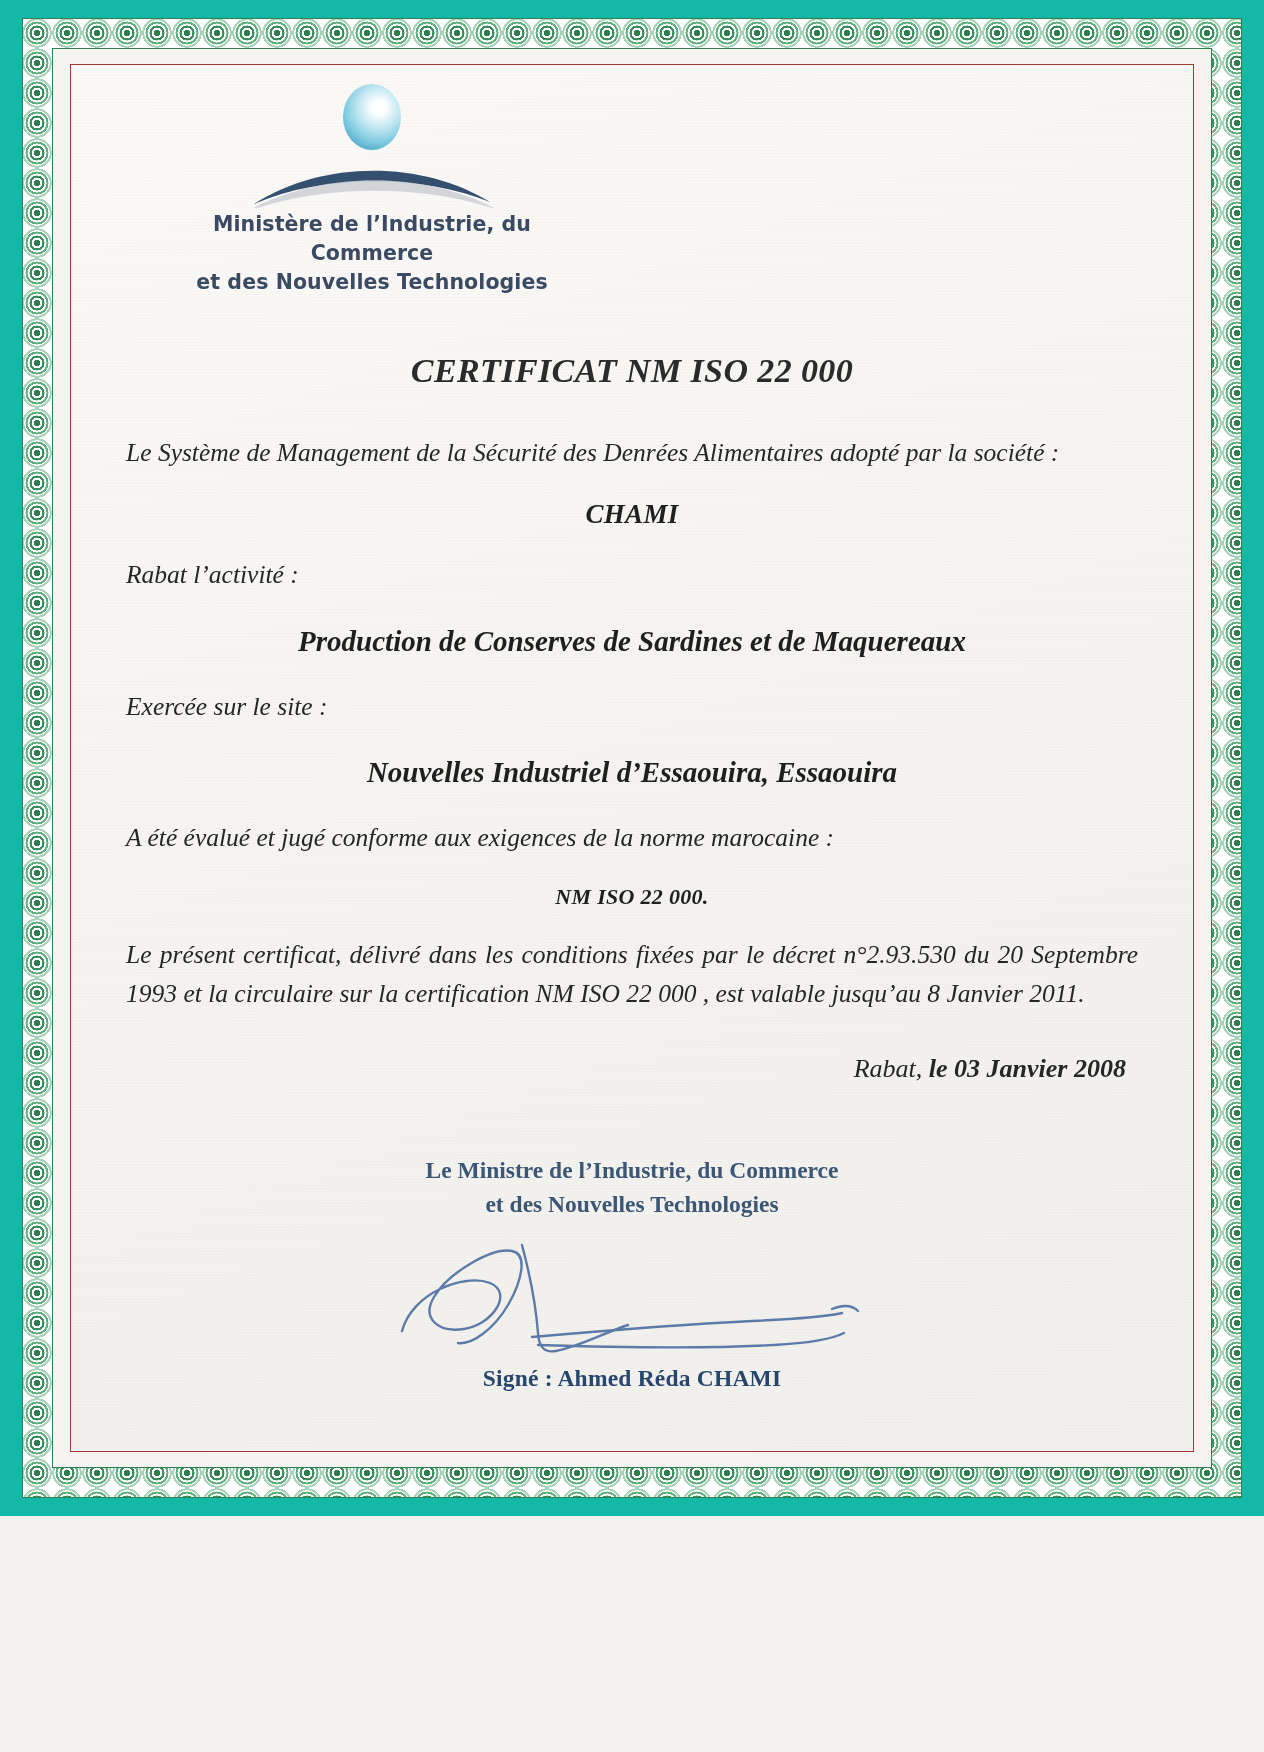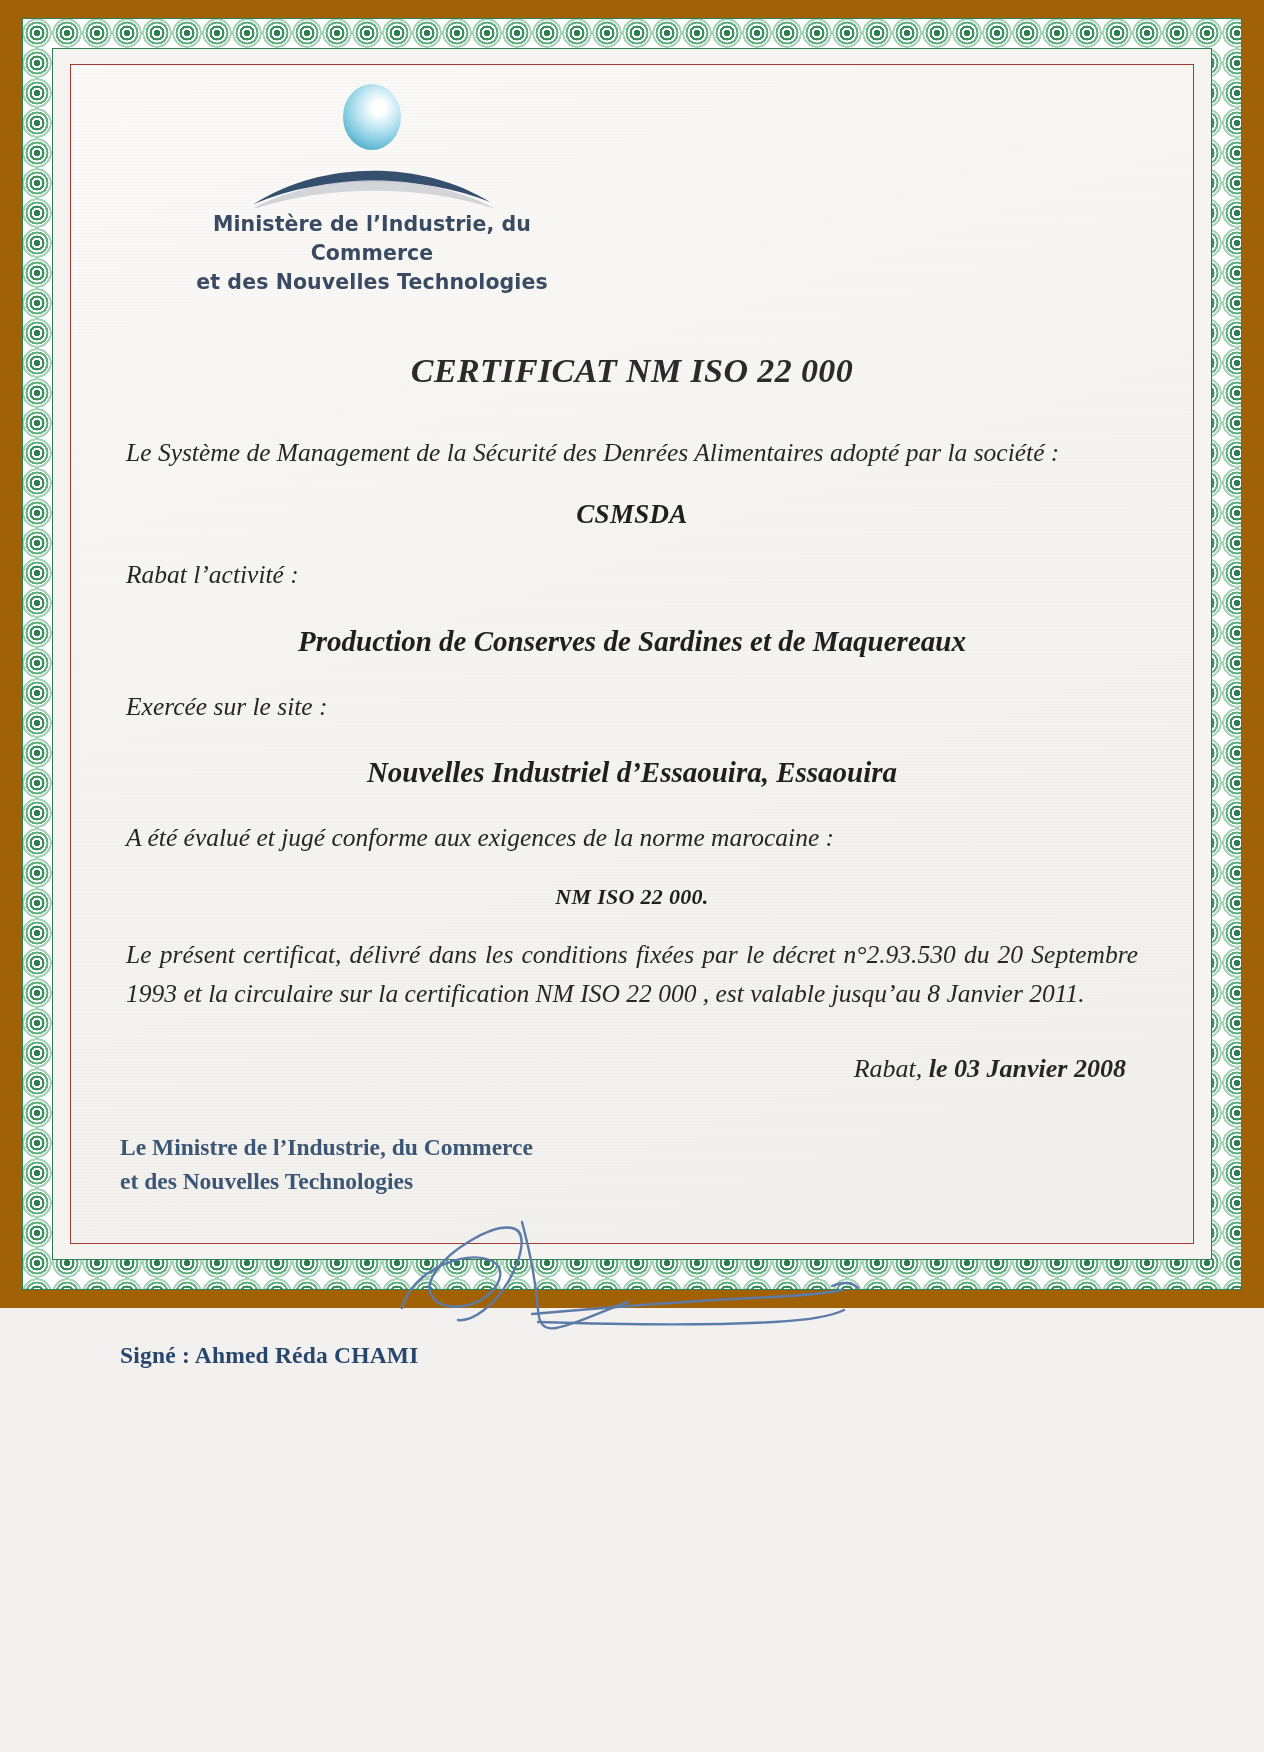--- a/index.html
+++ b/index.html
@@ -6,22 +6,22 @@
   body{
     width:1264px;height:1752px;
     background:#f2f1ef;
     font-family:"Liberation Serif", serif;
     overflow:hidden;
   }
 
   
   .page{
     position:relative;
-    width:1264px;height:1308px;
-    background:#a16207;
+    width:1264px;height:1516px;
+    background:#14b8a6;
     box-sizing:border-box;
   }
 
   
   .ornate-border{
     position:absolute;
     left:22px;top:18px;right:22px;bottom:18px;
     box-sizing:border-box;
     border:30px solid transparent;
     background:
@@ -150,22 +150,22 @@
     font-size:26px;
     font-style:italic;
     color:#262626;
     margin-top:40px;
     padding-right:18px;
   }
   .date-line b{font-weight:bold;}
 
   
   .sign-block{
-    text-align:left;
-    margin-top:46px;
+    text-align:center;
+    margin-top:69px;
   }
   .sign-title{
     font-family:"Liberation Serif", serif;
     font-size:23.5px;
     font-weight:bold;
     color:#3c5676;
     line-height:1.46;
   }
   .signature{
     height:150px;
@@ -209,21 +209,21 @@
         </div>
       </div>
 
 
     </div>
 
     <div class="cert-title">CERTIFICAT NM ISO 22 000</div>
 
     <p class="body-text">Le Système de Management de la Sécurité des Denrées Alimentaires   adopté par la société :</p>
 
-    <div class="emph-center">CSMSDA</div>
+    <div class="emph-center">CHAMI</div>
 
     <p class="body-text left">Rabat l’activité :</p>
 
     <div class="emph-indent">Production de Conserves de Sardines et de Maquereaux</div>
 
     <p class="body-text left">Exercée sur le site :</p>
 
     <div class="emph-indent">Nouvelles Industriel d’Essaouira, Essaouira</div>
 
     <p class="body-text left">A été évalué et jugé conforme aux exigences de la norme marocaine :</p>

